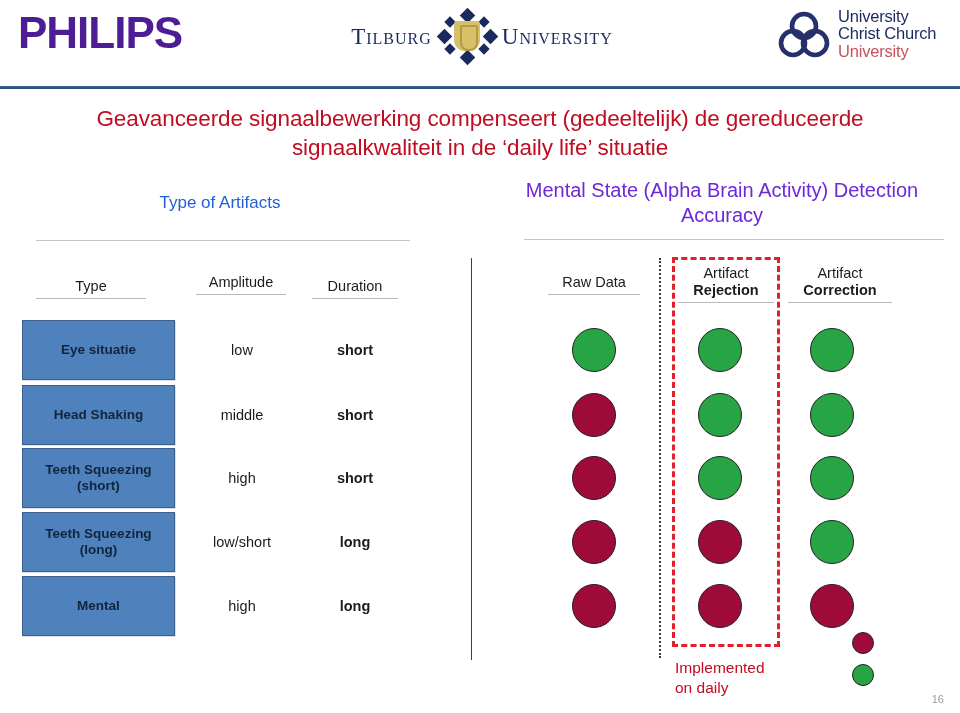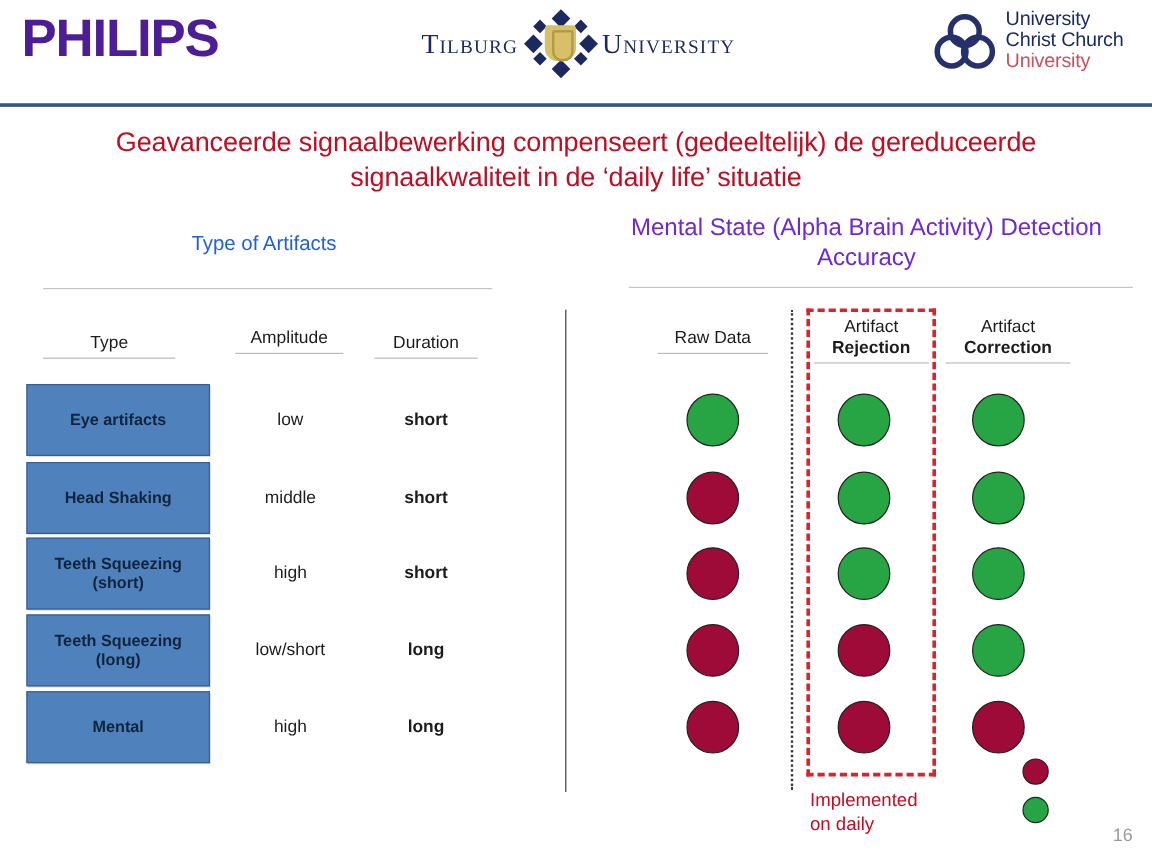--- a/index.html
+++ b/index.html
@@ -155,21 +155,21 @@
   
   .legend-dot {
     position: absolute; width: 22px; height: 22px; border-radius: 50%;
     border: 1.5px solid #222;
   }
   .legend-dot.d1 { left: 852px; top: 632px; background: #9e0b38; }
   .legend-dot.d2 { left: 852px; top: 664px; background: #27a544; }
 
   .pagenum {
     position: absolute; right: 16px; bottom: 8px;
-    color: #9a9a9a; font-size: 15px;
+    color: #9a9a9a; font-size: 11px;
   }
 </style>
 </head>
 <body>
 
 <div id="slide">
 
   <div class="logo-philips">
     <span class="word">PHILIPS</span>
   </div>
@@ -253,21 +253,21 @@
 
   <div class="red-box"></div>
   <div class="implemented">
     <span>Implemented</span><br>
     <span>on daily</span>
   </div>
 
   <div class="row" style="top:320px;">
     <div class="rowlabel">
       <span>
-        <span>Eye artifacts</span>
+        <span>Eye situatie</span>
       </span>
     </div>
     <div class="cell-amp">low</div>
     <div class="cell-dur">short</div>
     <div class="dot c1 green"></div>
     <div class="dot c2 green"></div>
     <div class="dot c3 green"></div>
   </div>
 
   <div class="row" style="top:385px;">

